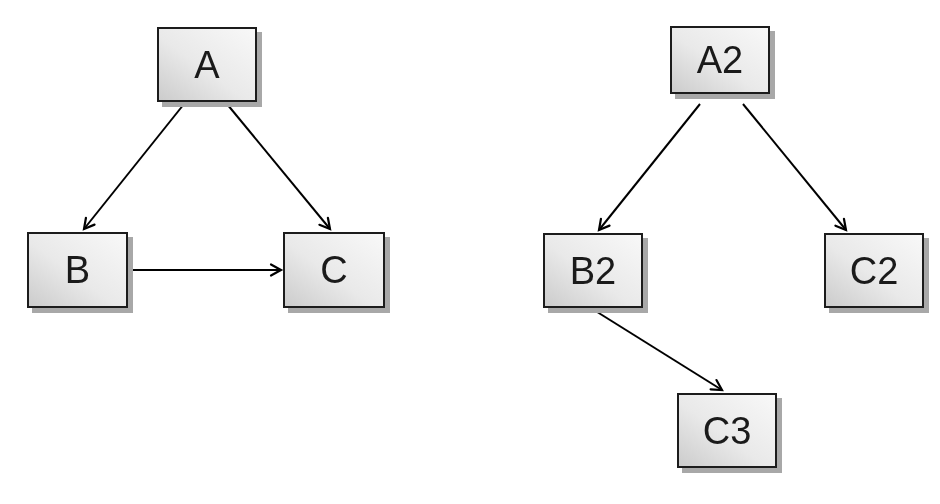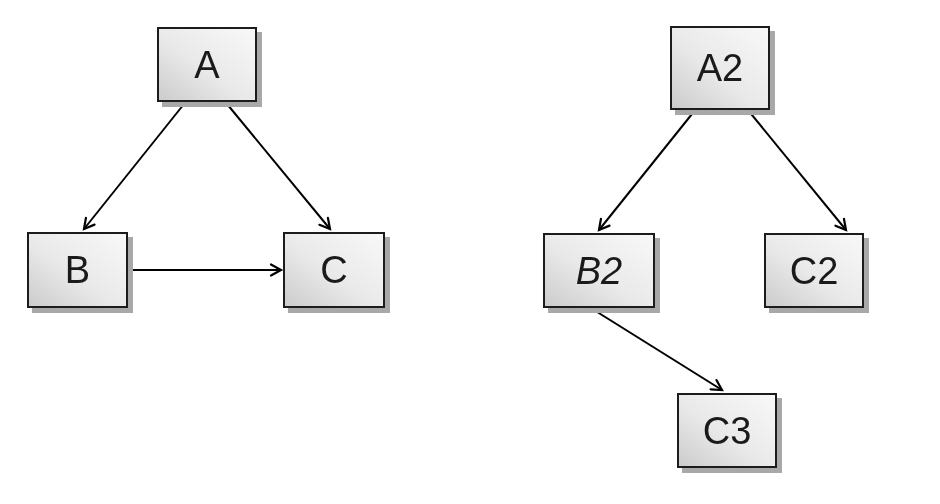--- a/index.html
+++ b/index.html
@@ -72,26 +72,26 @@
   <div id="nodes-layer">
       <div class="node" style="left: 157px; top: 27px; width: 100px; height: 75px;">
         <span class="node-label">A</span>
       </div>
       <div class="node" style="left: 27px; top: 232px; width: 101px; height: 76px;">
         <span class="node-label">B</span>
       </div>
       <div class="node" style="left: 283px; top: 232px; width: 102px; height: 76px;">
         <span class="node-label">C</span>
       </div>
-      <div class="node" style="left: 670px; top: 26px; width: 100px; height: 84px;">
+      <div class="node" style="left: 670px; top: 26px; width: 100px; height: 68px;">
         <span class="node-label">A2</span>
       </div>
-      <div class="node" style="left: 543px; top: 233px; width: 112px; height: 75px; font-style: italic;">
+      <div class="node" style="left: 543px; top: 233px; width: 100px; height: 75px;">
         <span class="node-label">B2</span>
       </div>
-      <div class="node" style="left: 764px; top: 233px; width: 100px; height: 75px;">
+      <div class="node" style="left: 824px; top: 233px; width: 100px; height: 75px;">
         <span class="node-label">C2</span>
       </div>
       <div class="node" style="left: 677px; top: 393px; width: 100px; height: 75px; text-align: center;">
         <span class="node-label">C3</span>
       </div>
     </div>
 </div>
 
 </body></html>

